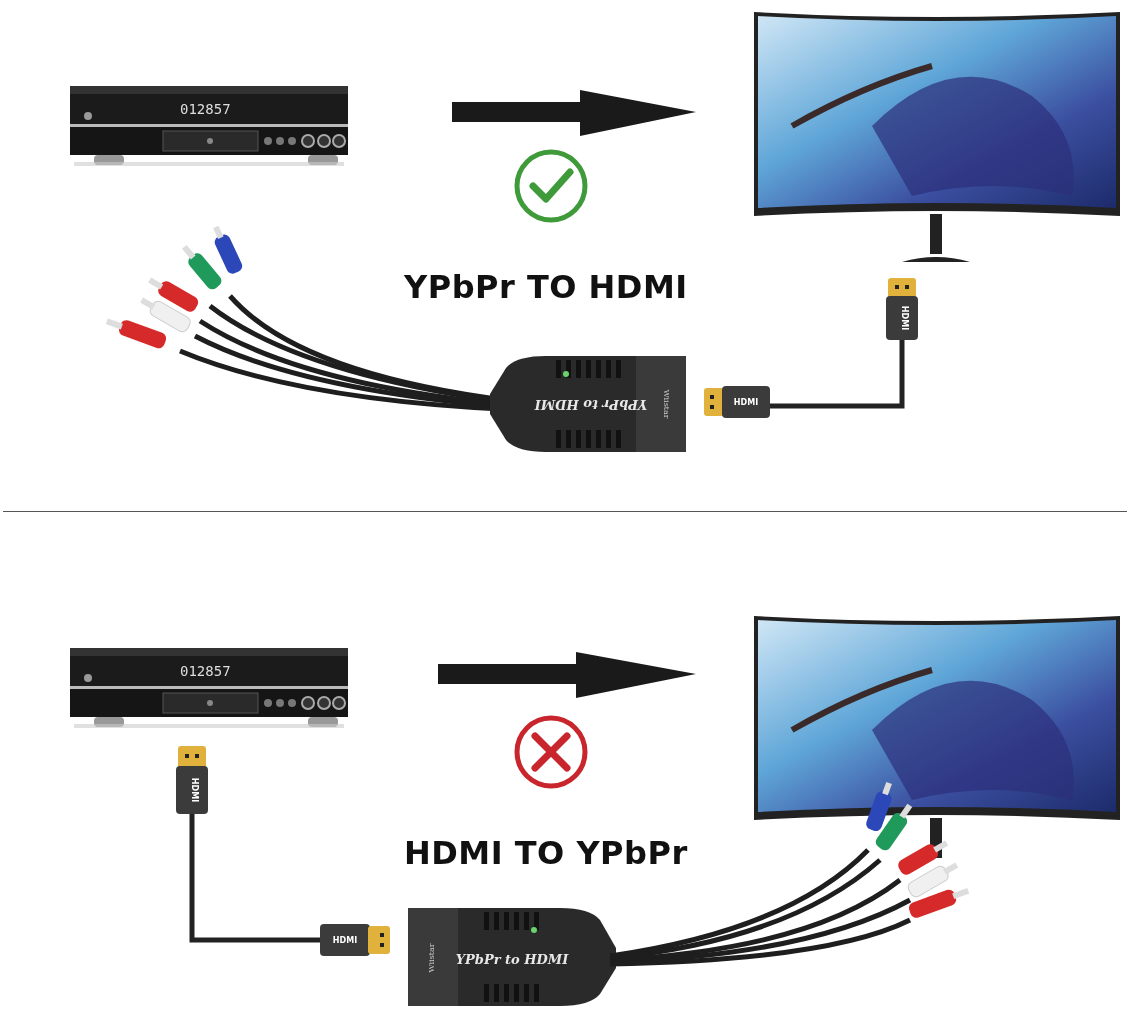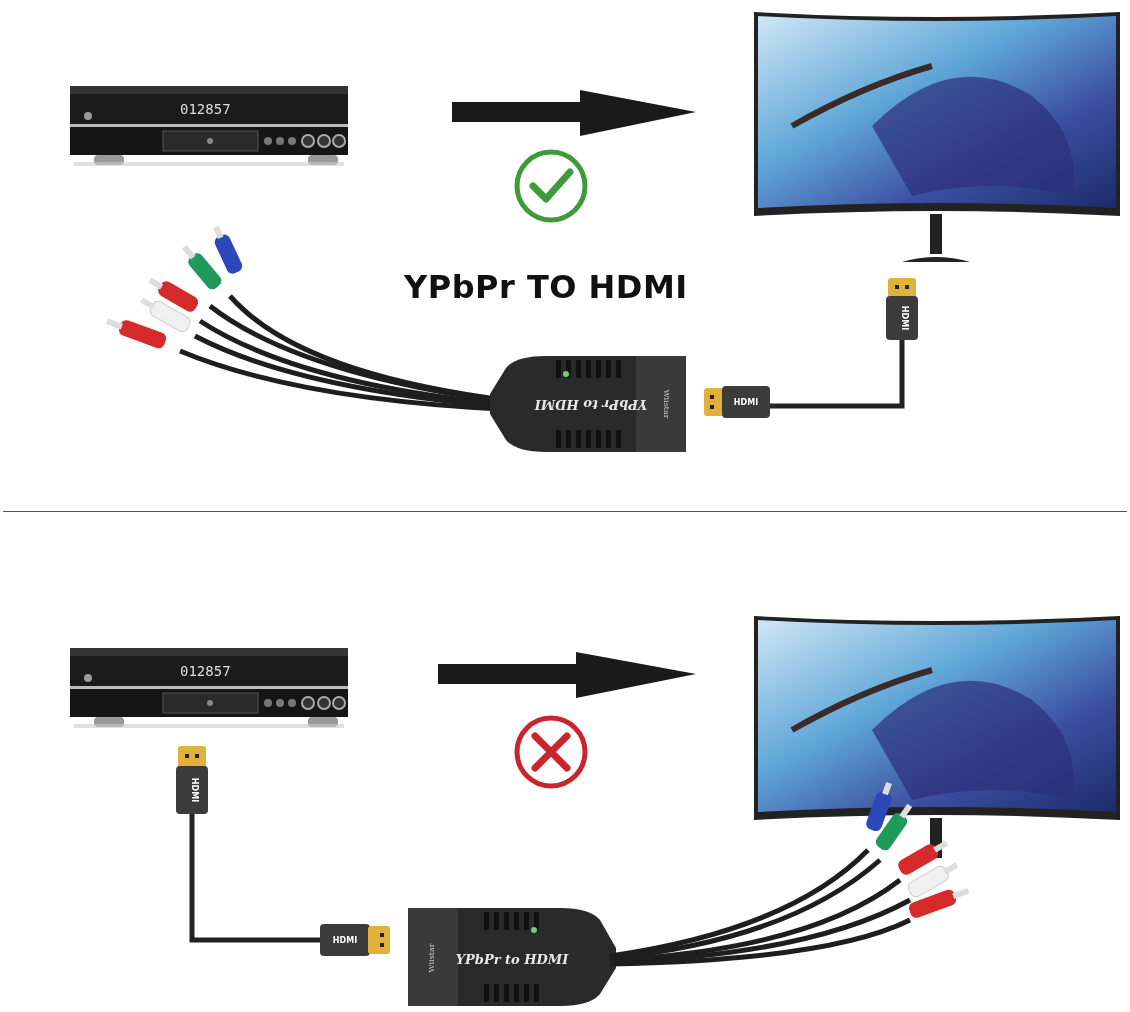--- a/index.html
+++ b/index.html
@@ -173,20 +173,21 @@
     <rect x="0" y="12" width="140" height="20" fill="#1a1a1a"></rect>
     <polygon points="138,0 258,22 138,46" fill="#1a1a1a"></polygon>
   </svg>
 
   <svg class="abs" style="left:510px;top:200px;" width="82" height="80" viewBox="0 0 82 80">
     <circle cx="41" cy="40" r="34" fill="none" stroke="#c8262c" stroke-width="5"></circle>
     <line x1="25" y1="24" x2="57" y2="56" stroke="#c8262c" stroke-width="7" stroke-linecap="round"></line>
     <line x1="57" y1="24" x2="25" y2="56" stroke="#c8262c" stroke-width="7" stroke-linecap="round"></line>
   </svg>
 
+  <div class="caption" style="left:404px;top:322px;">HDMI TO YPbPr</div>
 
   <svg class="abs" style="left:752px;top:98px;" width="370" height="264" viewBox="0 0 370 264">
     <defs>
       <linearGradient id="scr2" x1="0" y1="0" x2="1" y2="1">
         <stop offset="0" stop-color="#cfe6f5"></stop>
         <stop offset="0.4" stop-color="#5fa6d8"></stop>
         <stop offset="0.7" stop-color="#3b4fa0"></stop>
         <stop offset="1" stop-color="#1d2b6b"></stop>
       </linearGradient>
     </defs>

